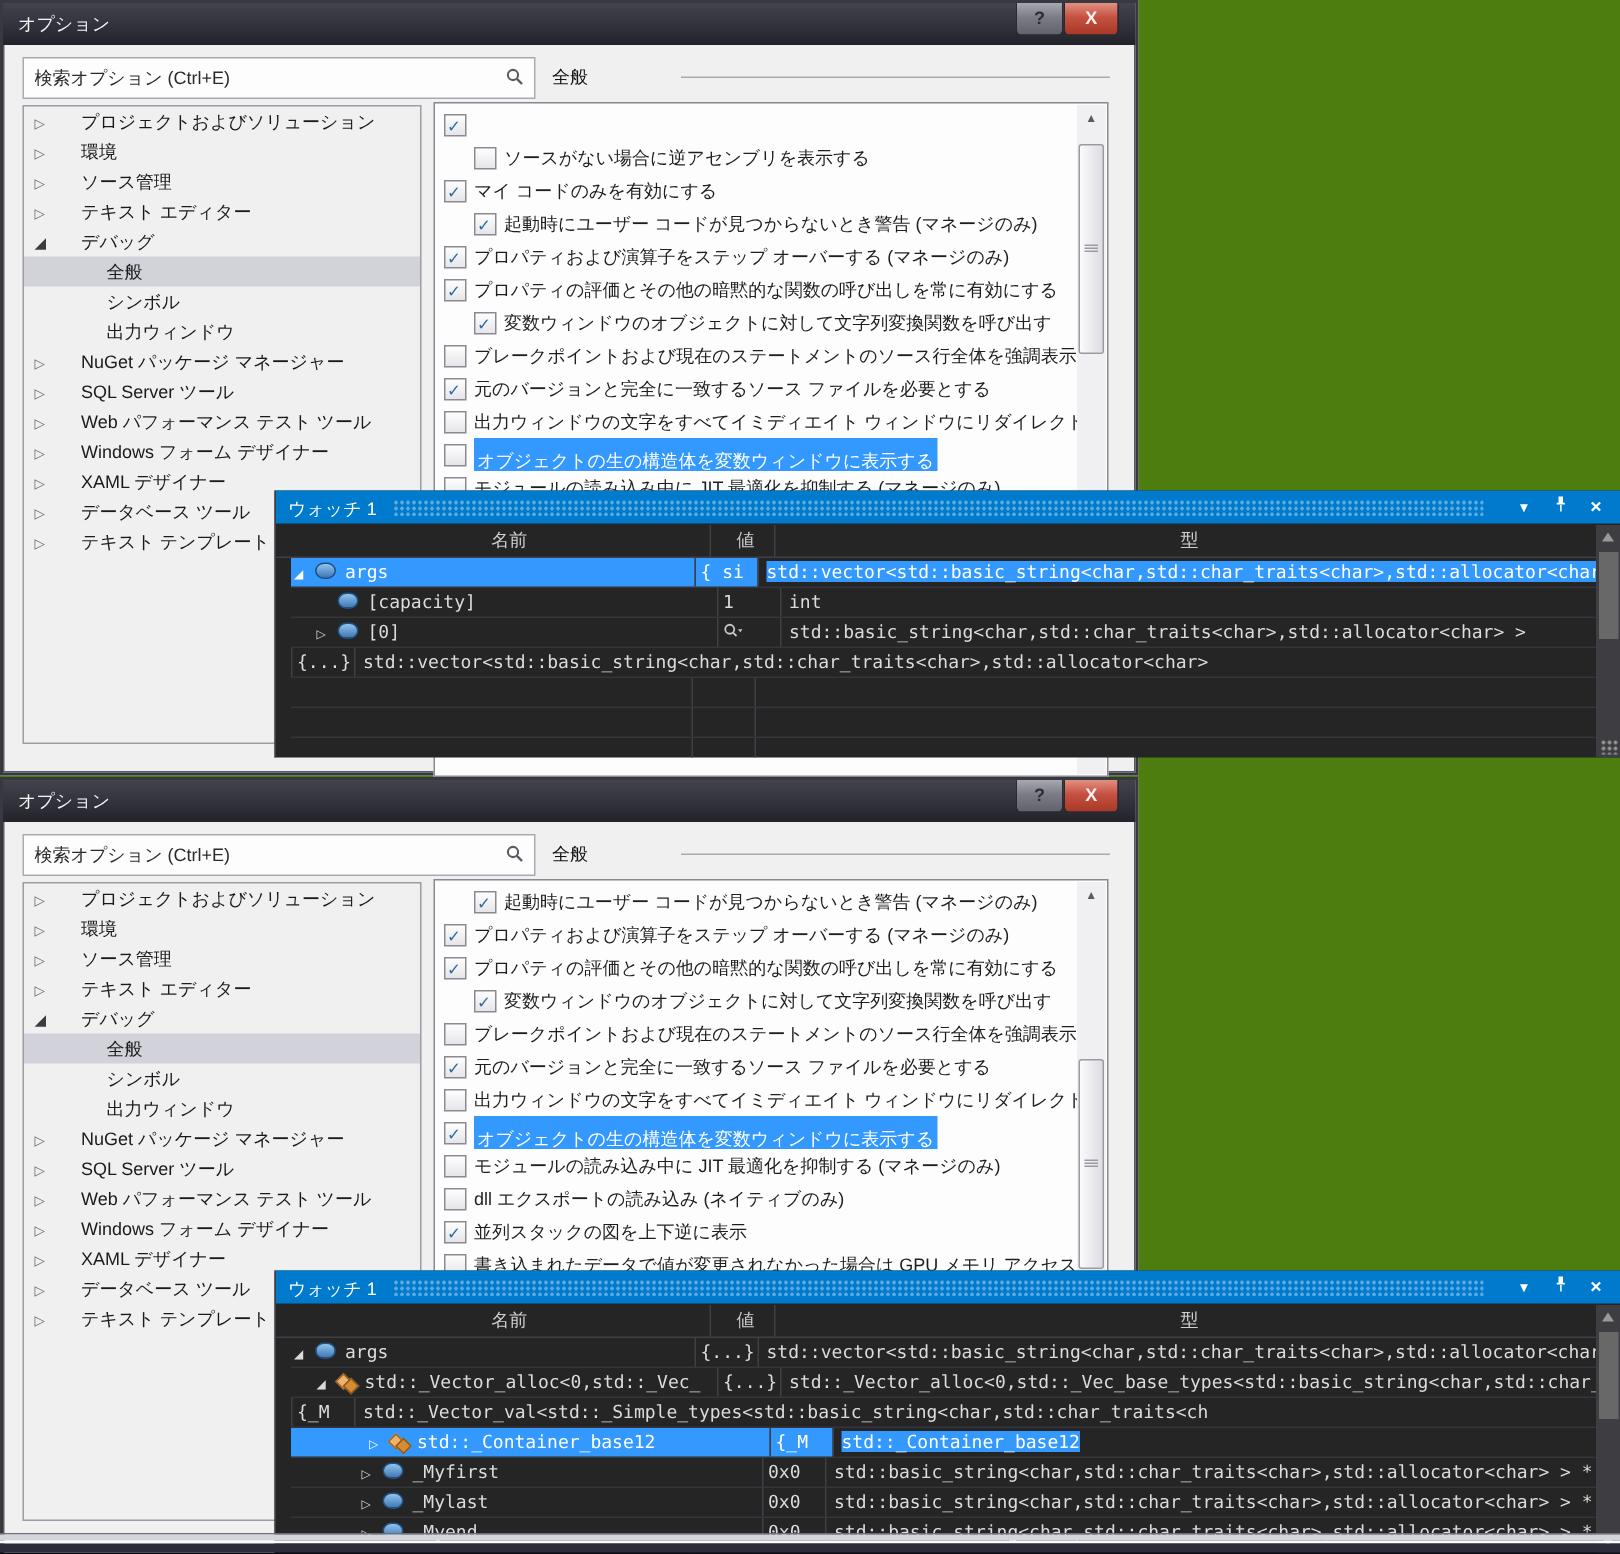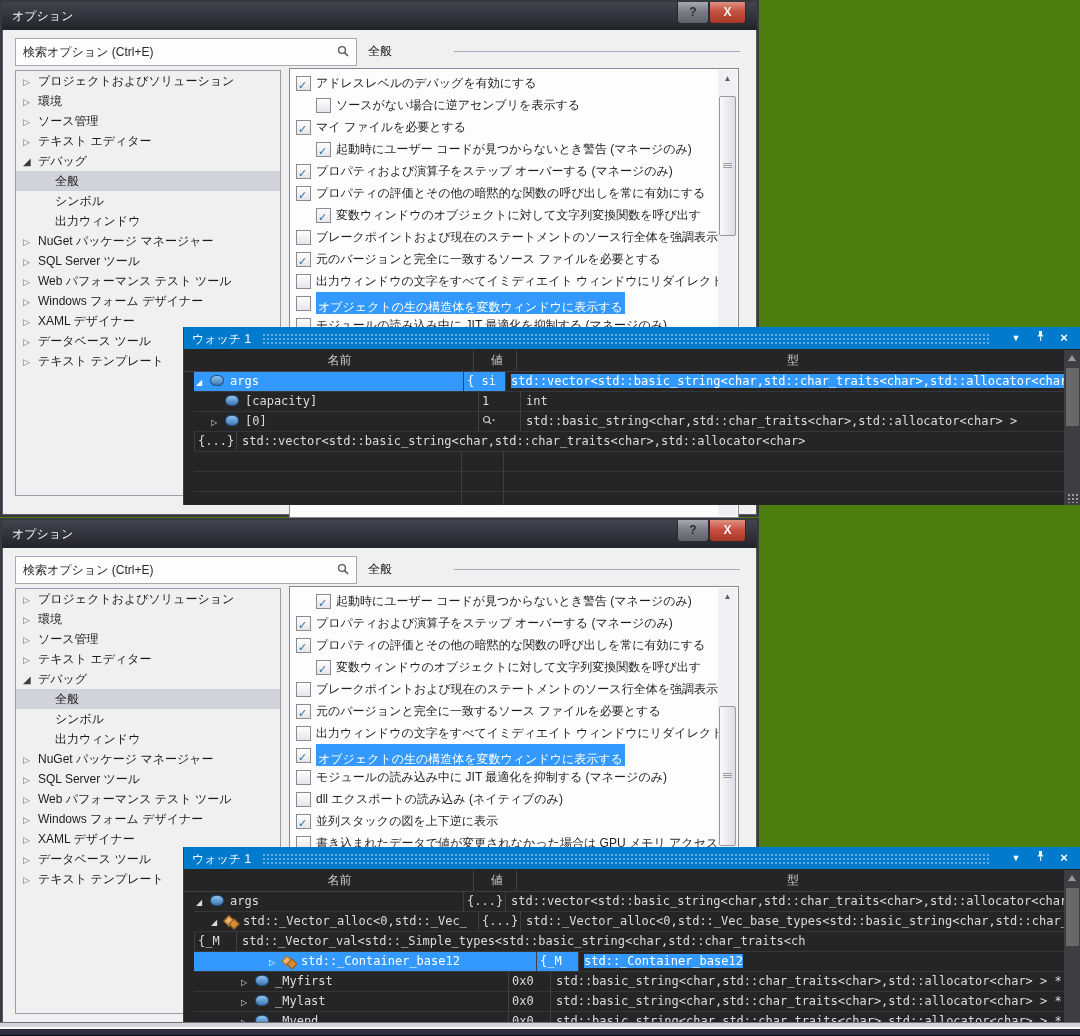--- a/index.html
+++ b/index.html
@@ -22,21 +22,21 @@
   .search-ic{position:absolute;right:6px;top:6px;}
   .section-label{position:absolute;left:366px;top:41px;color:#111;}
   .section-rule{position:absolute;left:452px;top:49px;width:286px;height:1px;background:#a9a9b1;}
   
   .treebox{position:absolute;left:13px;top:68px;width:264px;height:424px;background:#f0f0f0;
            border:1px solid #9c9ca4;overflow:hidden;}
   .tree-item{position:relative;height:20px;line-height:20px;white-space:nowrap;color:#1a1a1a;}
   .tree-item.sel{background:#d2d2da;}
   .t-exp{display:inline-block;width:11px;margin-left:7px;font-size:9px;color:#6e6e74;}
   .t-exp.open{color:#3c3c40;font-size:10px;}
-  .tree-item .lbl{margin-left:4px;}
+  .tree-item .lbl{margin-left:20px;}
   .tree-item.child .t-exp{visibility:hidden;margin-left:24px;}
   
   .listbox{position:absolute;left:287px;top:66px;width:448px;height:448px;background:#fdfdfd;
            border:1px solid #888890;overflow:hidden;}
   .opt-row{position:relative;height:22px;line-height:22px;white-space:nowrap;overflow:hidden;}
   .cb{position:absolute;top:4px;width:13px;height:13px;background:linear-gradient(#fefefe,#e6e6ea);
       border:1px solid #8a8a92;}
   .cb .chk{position:absolute;left:1px;top:-3px;font-size:11px;font-weight:bold;color:#2d6da4;}
   .opt-row .olbl{position:absolute;top:0;}
   .olbl.hl{background:#3399ff;color:#fff;padding:4px 2px;}
@@ -137,31 +137,30 @@
           <div class="tree-item"><span class="t-exp">▷</span><span class="lbl">データベース ツール</span></div>
           <div class="tree-item"><span class="t-exp">▷</span><span class="lbl">テキスト テンプレート</span></div>
         </div>
       </div>
     <div class="listbox">
       <div class="optlist" style="padding-top:3px;">
           <div class="opt-row">
             <div class="cb" style="left: 6px;">
               <span class="chk">✓</span>
             </div>
-            <span class="olbl" style="left: 26px;">アドレスレベルのデバッグを有効にする</span>
           </div>
           <div class="opt-row">
             <div class="cb" style="left: 26px;"></div>
             <span class="olbl" style="left: 46px;">ソースがない場合に逆アセンブリを表示する</span>
           </div>
           <div class="opt-row">
             <div class="cb" style="left: 6px;">
               <span class="chk">✓</span>
             </div>
-            <span class="olbl" style="left: 26px;">マイ ファイルを必要とする</span>
+            <span class="olbl" style="left: 26px;">マイ コードのみを有効にする</span>
           </div>
           <div class="opt-row">
             <div class="cb" style="left: 26px;">
               <span class="chk">✓</span>
             </div>
             <span class="olbl" style="left: 46px;">起動時にユーザー コードが見つからないとき警告 (マネージのみ)</span>
           </div>
           <div class="opt-row">
             <div class="cb" style="left: 6px;">
               <span class="chk">✓</span>
@@ -416,21 +415,21 @@
         <div class="w-row">
           <div class="cell-name" style="padding-left: 17px;"><span class="w-exp">◢</span><span class="ic ic-class"></span><span>std::_Vector_alloc&lt;0,std::_Vec_</span></div>
           <div class="cell-val">{...}</div>
           <div class="cell-type"><span class="type-text">std::_Vector_alloc&lt;0,std::_Vec_base_types&lt;std::basic_string&lt;char,std::char_tra</span></div>
         </div>
         <div class="w-row">
           <div class="cell-val">{_M</div>
           <div class="cell-type"><span class="type-text">std::_Vector_val&lt;std::_Simple_types&lt;std::basic_string&lt;char,std::char_traits&lt;ch</span></div>
         </div>
         <div class="w-row sel">
-          <div class="cell-name" style="padding-left: 75px;"><span class="w-exp">▷</span><span class="ic ic-class"></span><span>std::_Container_base12</span></div>
+          <div class="cell-name" style="padding-left: 52px;"><span class="w-exp">▷</span><span class="ic ic-class"></span><span>std::_Container_base12</span></div>
           <div class="cell-val">{_M</div>
           <div class="cell-type"><span class="type-text">std::_Container_base12</span></div>
         </div>
         <div class="w-row">
           <div class="cell-name" style="padding-left: 47px;"><span class="w-exp">▷</span><span class="ic ic-member"></span><span>_Myfirst</span></div>
           <div class="cell-val">0x0</div>
           <div class="cell-type"><span class="type-text">std::basic_string&lt;char,std::char_traits&lt;char&gt;,std::allocator&lt;char&gt; &gt; *</span></div>
         </div>
         <div class="w-row">
           <div class="cell-name" style="padding-left: 47px;"><span class="w-exp">▷</span><span class="ic ic-member"></span><span>_Mylast</span></div>

